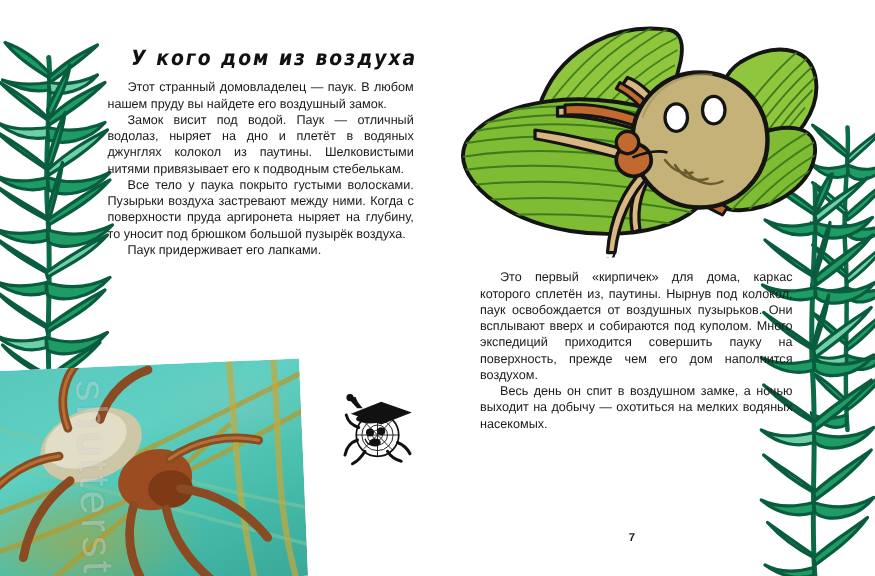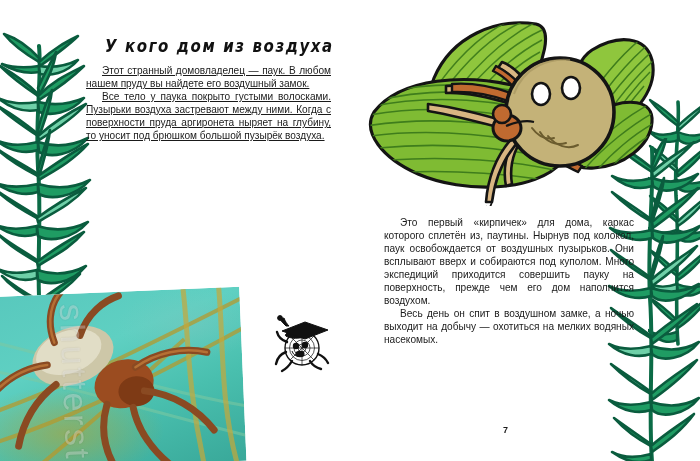--- a/index.html
+++ b/index.html
@@ -16,21 +16,21 @@
     font-family:"Liberation Sans", sans-serif;
     font-size:10.1px;
     line-height:13.05px;
     color:#1a1a1a;
     text-align:justify;
     text-justify:inter-word;
     -moz-text-align-last:left;
     text-align-last:left;
   }
   .col p{margin:0;text-indent:16px;}
-  .col-left{left:86px;top:64px;width:245px;text-decoration:underline;}
+  .col-left{left:86px;top:64px;width:245px;}
   .col-right{left:384px;top:216px;width:250px;}
 
   .title{
     position:absolute;left:105px;top:36px;
     font-family:"DejaVu Sans", sans-serif;
     font-size:15px;
     font-weight:700;
     font-style:italic;
     letter-spacing:1.6px;
     color:#111;
@@ -397,21 +397,23 @@
         <path d="M14 12 C11 9 9 7 8 5 L12 4 C13 7 15 10 17 12z"></path>
         <circle cx="8" cy="4" r="2.4"></circle>
       </g>
     </g>
   </svg>
 
   <div class="title">У кого дом из воздуха</div>
 
   <div class="col col-left">
     <p>Этот странный домовладелец — паук. В любом нашем пруду вы найдете его воздушный замок.</p>
+    <p>Замок висит под водой. Паук — отличный водолаз, ныряет на дно и плетёт в водяных джунглях колокол из паутины. Шелковистыми нитями привязывает его к подводным стебелькам.</p>
     <p>Все тело у паука покрыто густыми волосками. Пузырьки воздуха застревают между ними. Когда с поверхности пруда аргиронета ныряет на глубину, то уносит под брюшком большой пузырёк воздуха.</p>
+    <p>Паук придерживает его лапками.</p>
   </div>
 
   <div class="col col-right">
     <p>Это первый «кирпичек» для дома, каркас которого сплетён из, паутины. Нырнув под колокол, паук освобождается от воздушных пузырьков. Они всплывают вверх и собираются под куполом. Много экспедиций приходится совершить пауку на поверхность, прежде чем его дом наполнится воздухом.</p>
     <p>Весь день он спит в воздушном замке, а ночью выходит на добычу — охотиться на мелких водяных насекомых.</p>
   </div>
 
   <div class="page-num">7</div>
 
 </div>

